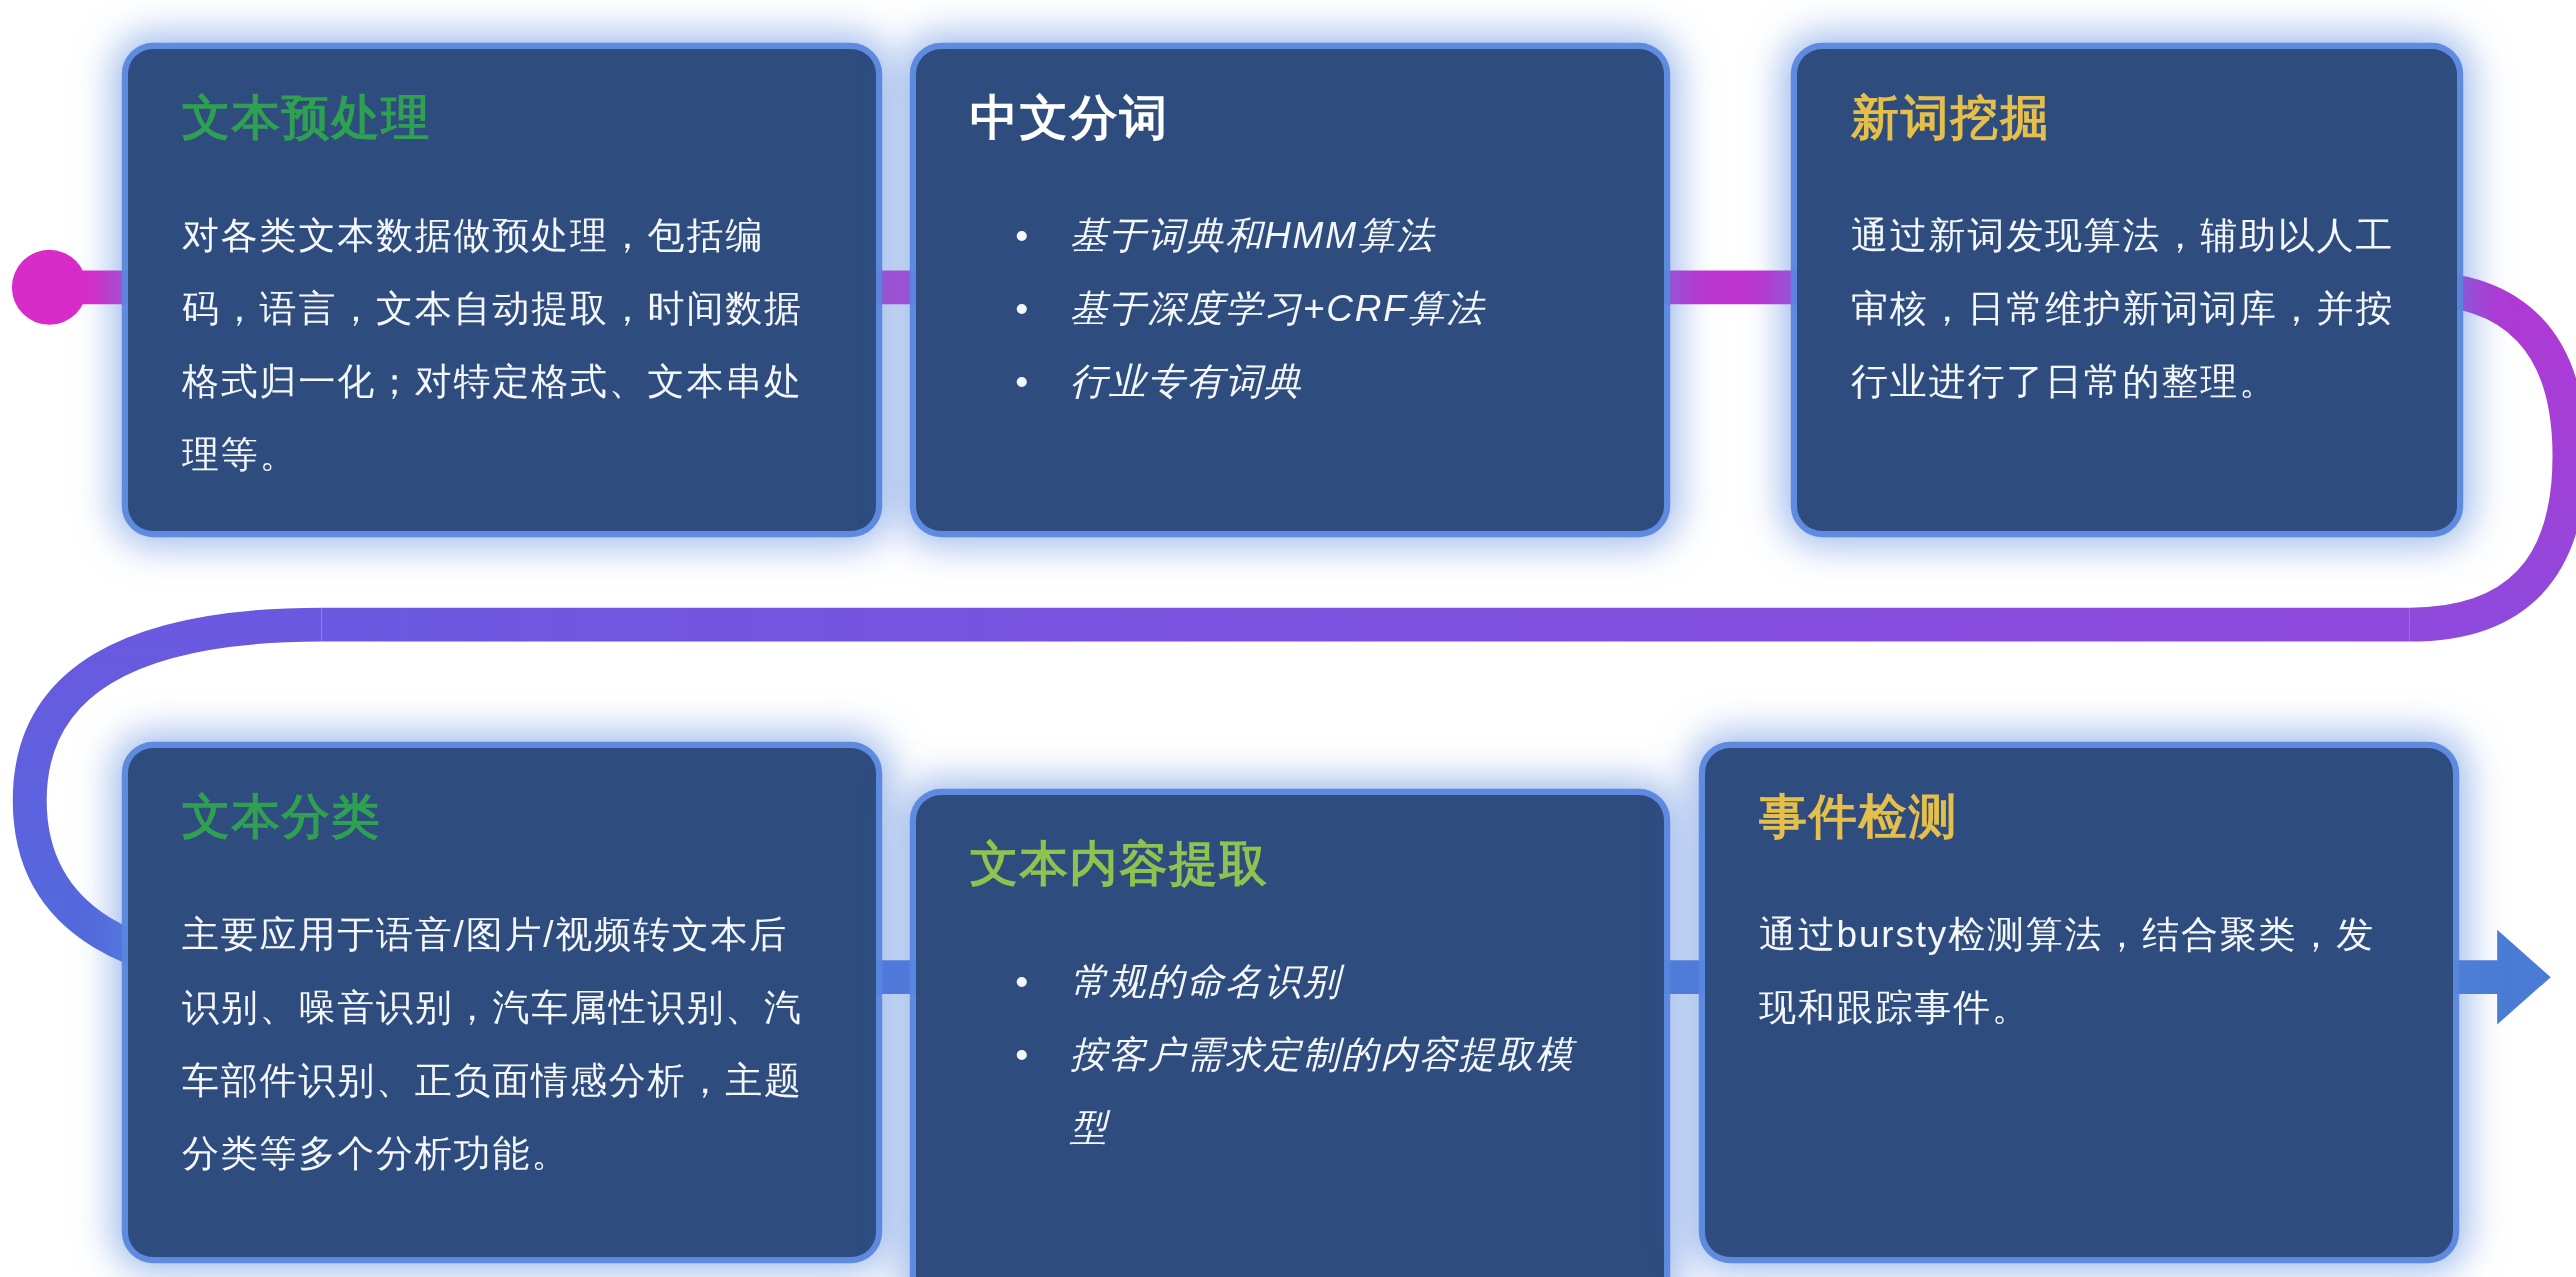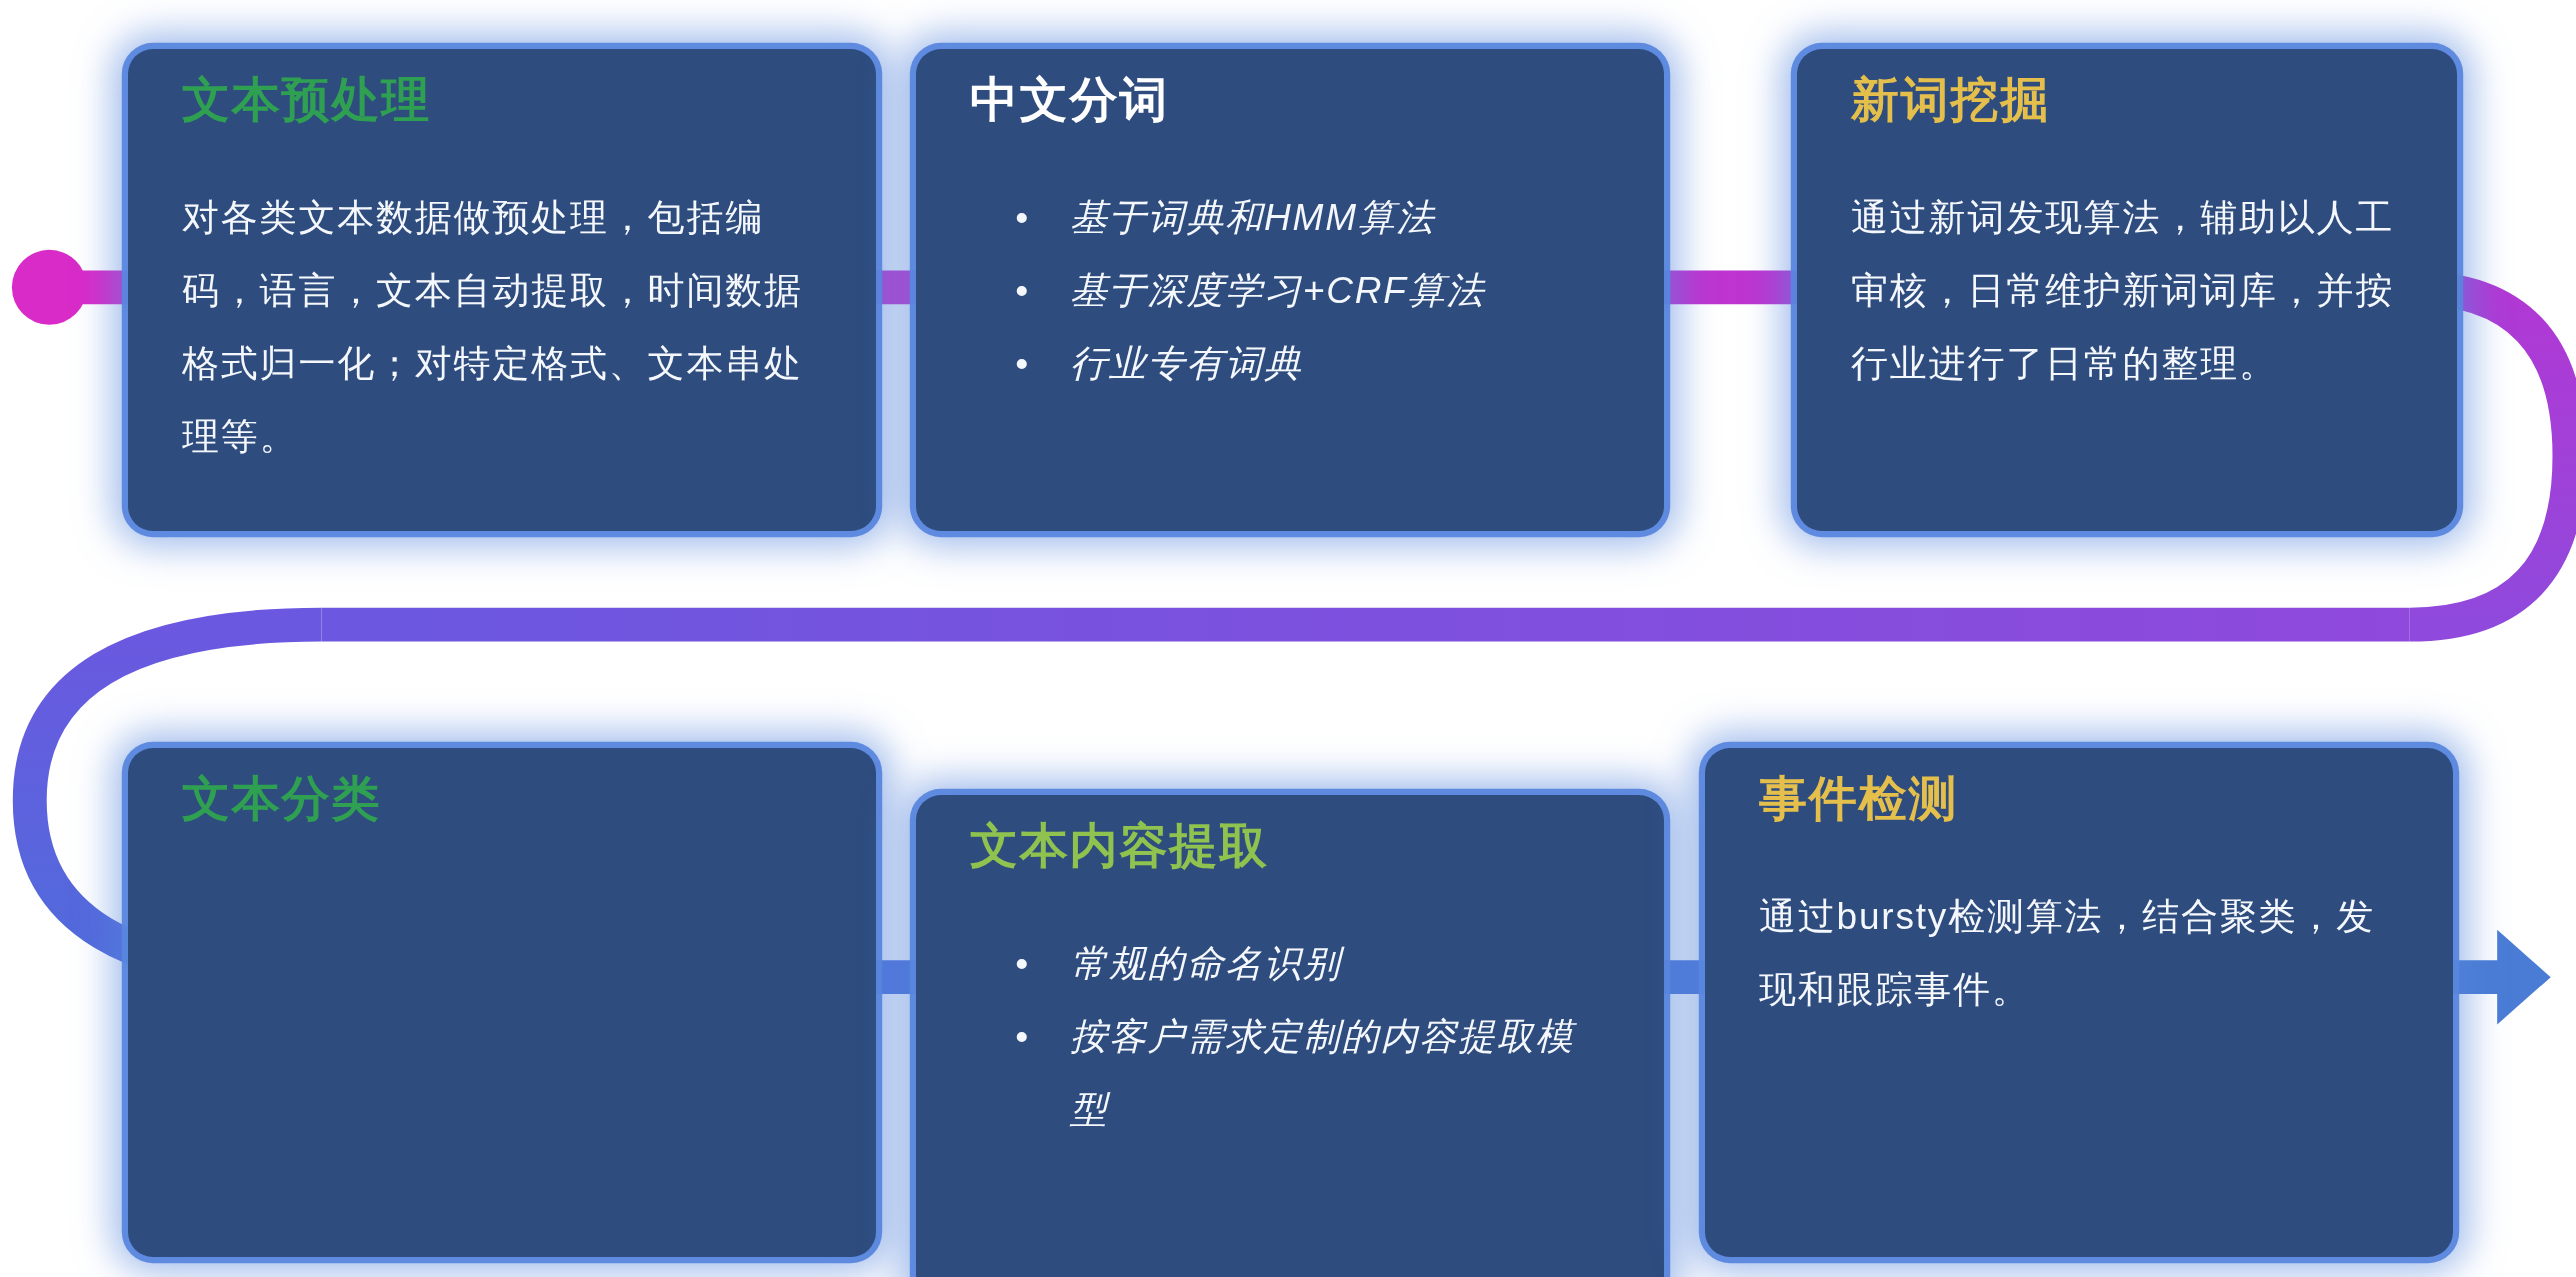--- a/index.html
+++ b/index.html
@@ -20,21 +20,21 @@
   }
   .card {
     position: absolute;
     z-index: 1;
     box-sizing: border-box;
     background: #2e4c7e;
     border-radius: 25px;
     box-shadow:
       0 0 0 6.2px rgba(88, 134, 221, 0.95),
       0 0 36px 16px rgba(88, 134, 221, 0.55);
-    padding: 27px 54px 36px 54px;
+    padding: 45px 54px 36px 54px;
     color: #f4f7fb;
   }
   .c1 { left: 128px;  top: 49px;  width: 748px; height: 482px; }
   .c2 { left: 916px; top: 49px;  width: 748px; height: 482px; }
   .c3 { left: 1797px; top: 49px;  width: 660px; height: 482px; }
   .c4 { left: 128px;  top: 748px; width: 748px; height: 509px; }
   .c5 { left: 916px; top: 748px; width: 748px; height: 509px; margin-top: 47px; }
   .c6 { left: 1705px; top: 748px; width: 748px; height: 509px; }
 
   .card-title {
@@ -122,20 +122,21 @@
     </ul>
   </section>
 
   <section class="card c3">
     <h2 class="card-title" style="color: rgb(229, 191, 75);">新词挖掘</h2>
     <p class="card-body">通过新词发现算法，辅助以人工审核，日常维护新词词库，并按行业进行了日常的整理。</p>
   </section>
 
   <section class="card c4">
     <h2 class="card-title" style="color: rgb(47, 160, 82);">文本分类</h2>
+    <p class="card-body">主要应用于语音/图片/视频转文本后识别、噪音识别，汽车属性识别、汽车部件识别、正负面情感分析，主题分类等多个分析功能。</p>
   </section>
 
   <section class="card c5">
     <h2 class="card-title" style="color: rgb(143, 194, 79);">文本内容提取</h2>
     <ul class="card-bullets">
       <li>常规的命名识别</li>
       <li>按客户需求定制的内容提取模型</li>
     </ul>
   </section>
 

